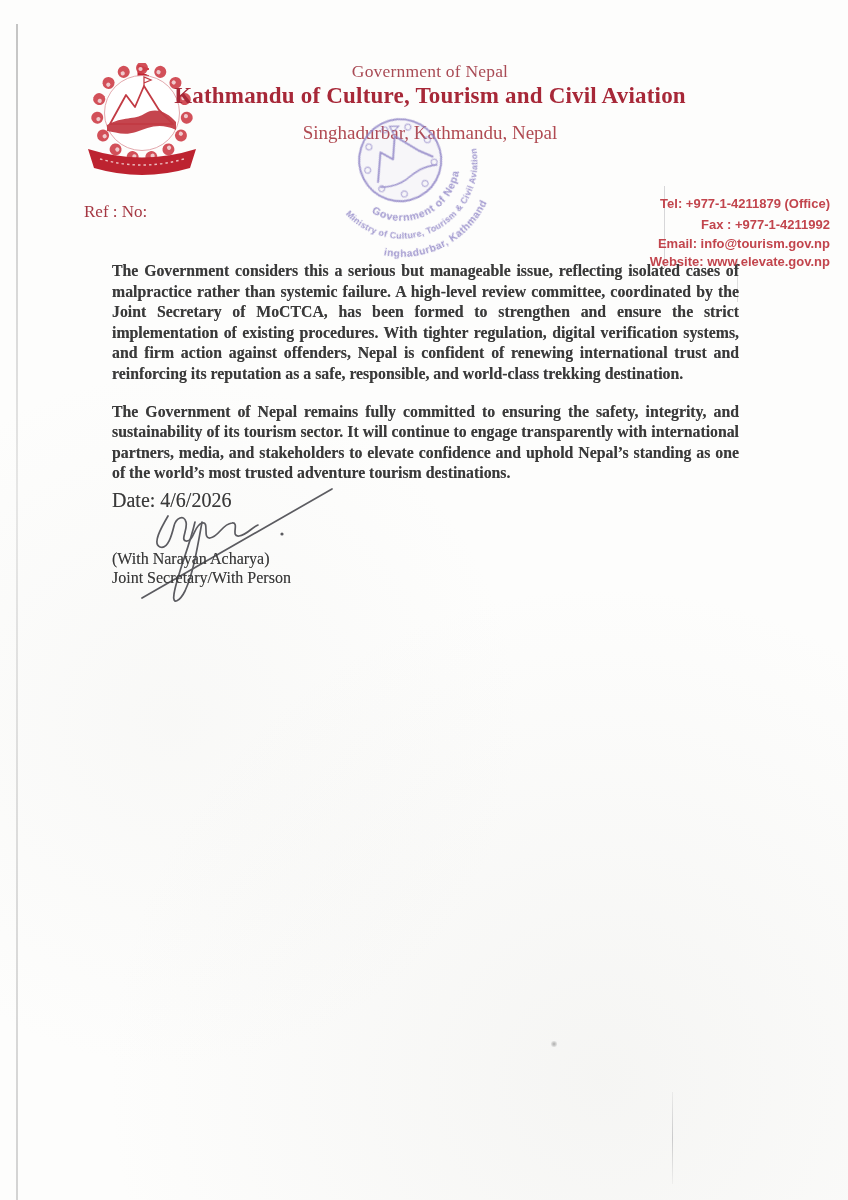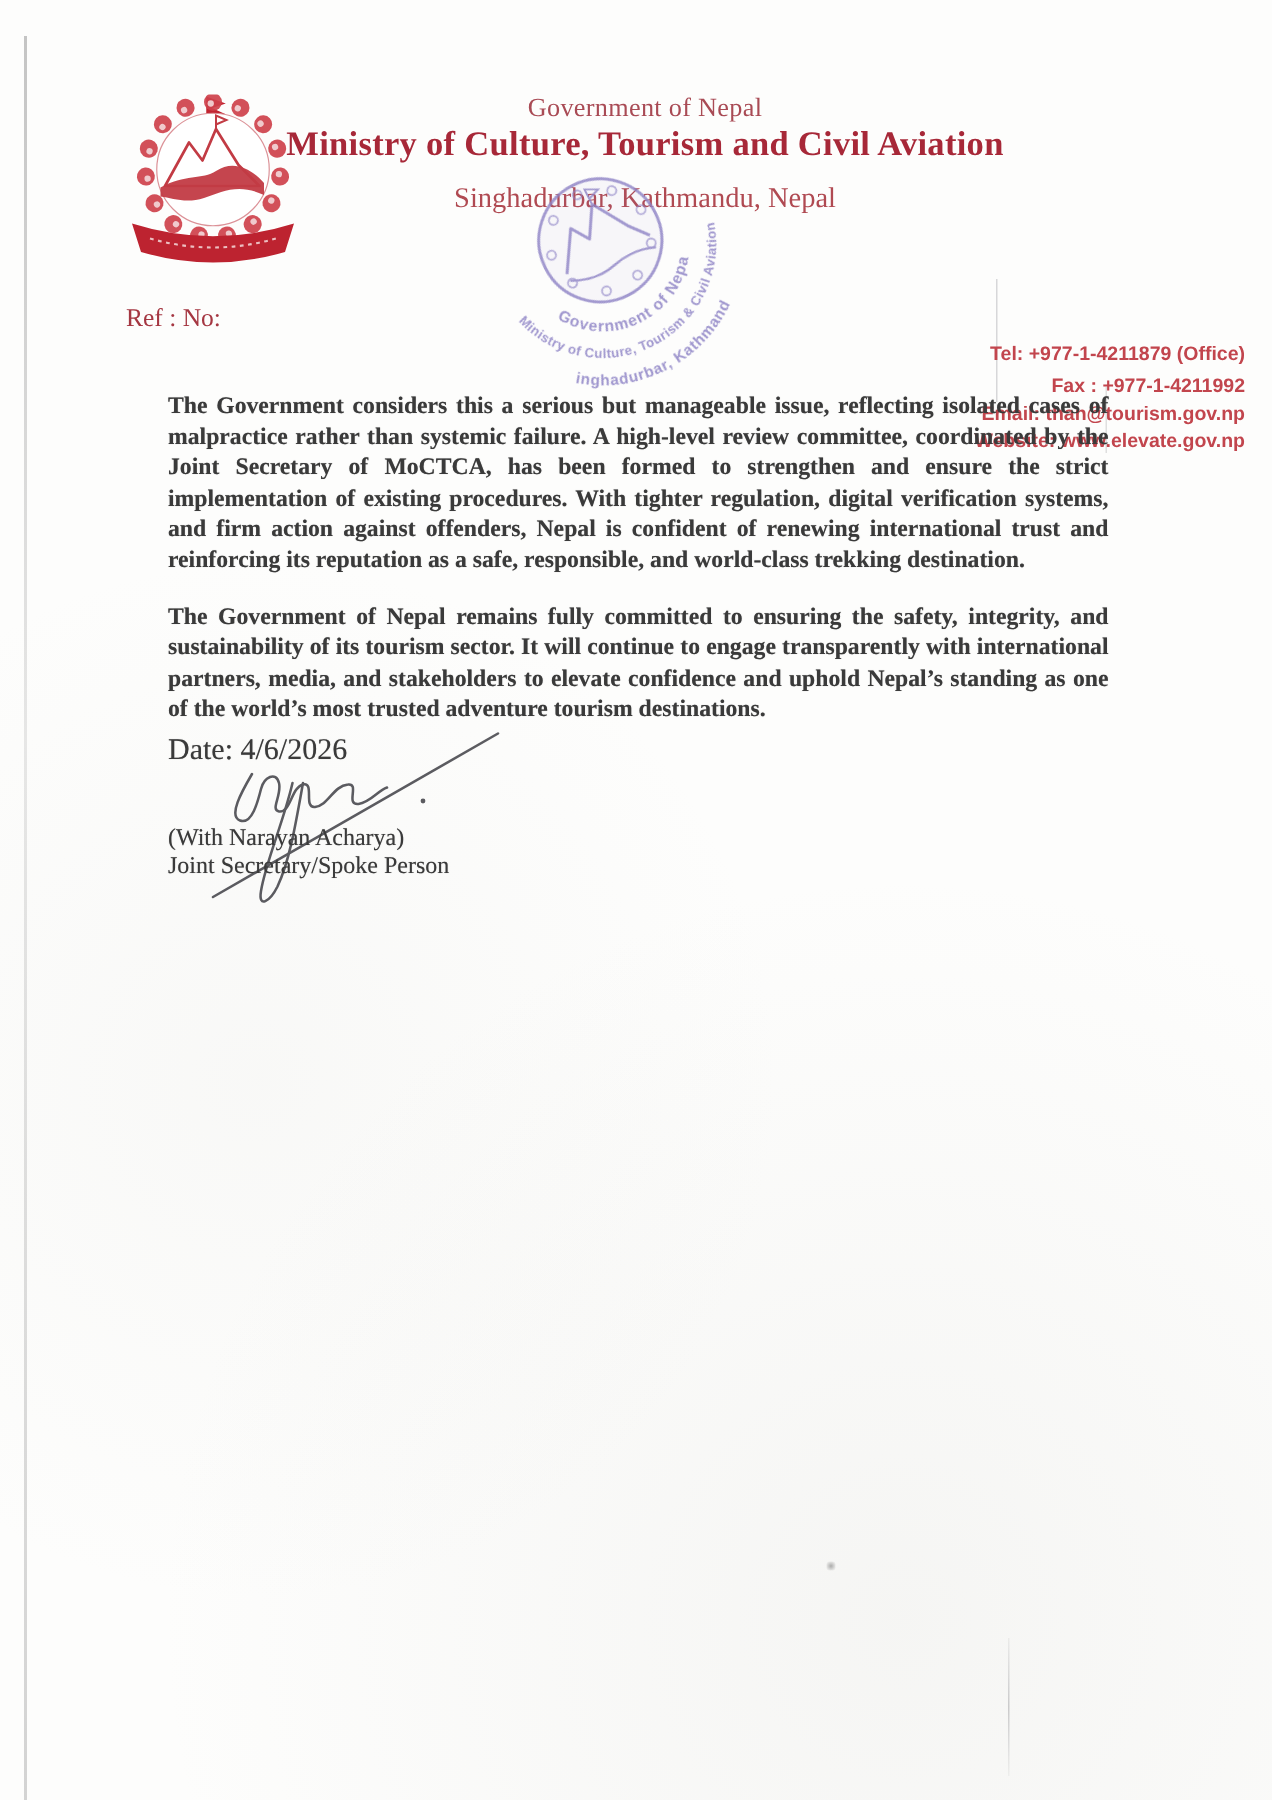--- a/index.html
+++ b/index.html
@@ -25,21 +25,21 @@
   
   .emblem-wrap{position:absolute;left:78px;top:63px;width:128px;height:118px;}
   .header-block{position:absolute;left:130px;top:61px;width:600px;text-align:center;}
   .hdr1{font-size:17.5px;color:#a94b55;letter-spacing:.2px;}
   .hdr2{font-size:23px;font-weight:bold;color:#a72838;margin-top:1px;letter-spacing:.2px;}
   .hdr3{font-size:19px;color:#b04a52;margin-top:13px;}
 
   .ref-label{position:absolute;left:84px;top:202px;font-size:17px;color:#a53742;}
 
   .contact-block{position:absolute;right:30px;top:196px;text-align:right;
-    font-family:"Liberation Sans",sans-serif;font-size:13px;font-weight:600;color:#c2454d;margin-top:32px;}
+    font-family:"Liberation Sans",sans-serif;font-size:13px;font-weight:600;color:#c2454d;}
   .contact-block div{margin-bottom:3.5px;line-height:15px;}
   .contact-block .tel{margin-bottom:6px;}
 
   
   .stamp{position:absolute;left:312px;top:103px;width:220px;height:200px;
     transform:rotate(-27deg);opacity:.82;filter:blur(.3px);}
   .stamp text{font-family:"Liberation Sans",sans-serif;fill:#8b80c4;}
 
   
   .body-block{position:absolute;left:112px;top:261px;width:627px;
@@ -98,21 +98,21 @@
 
       <path d="M29 62 C 45 53 57 57 66 51 C 78 43 90 50 98 59 L98 67 C 81 59 70 65 58 69 C 46 73 37 69 29 68 Z" fill="#c23b44" opacity="0.95"></path>
 
       <path d="M10 86 Q64 103 118 86 L112 105 Q64 119 16 105 Z" fill="#bd2330"></path>
       <path d="M22 96 Q64 108 106 96" fill="none" stroke="#f4dadb" stroke-width="1.4" stroke-dasharray="2.5 3" opacity="0.85"></path>
     </svg>
   </div>
 
   <div class="header-block">
     <div class="hdr1">Government of Nepal</div>
-    <div class="hdr2">Ministry of Culture, Tourism and Civil Aviation</div>
+    <div class="hdr2">Kathmandu of Culture, Tourism and Civil Aviation</div>
     <div class="hdr3">Singhadurbar, Kathmandu, Nepal</div>
   </div>
 
   <div class="stamp">
     <svg viewBox="0 0 220 200" width="220" height="200">
       <defs>
         <path id="sa1" d="M 62.5 88.3 A 58 58 0 0 0 157.5 88.3" fill="none"></path>
         <path id="sa2" d="M 35.2 68.2 A 76 76 0 0 0 184.8 68.2" fill="none"></path>
         <path id="sa3" d="M 49.6 127 A 94 94 0 0 0 170.4 127" fill="none"></path>
         <g id="spk">
@@ -146,36 +146,36 @@
         <textPath href="#sa3" startOffset="50%">Singhadurbar, Kathmandu</textPath>
       </text>
     </svg>
   </div>
 
   <div class="ref-label">Ref : No:</div>
 
   <div class="contact-block">
     <div class="tel">Tel: +977-1-4211879 (Office)</div>
     <div>Fax : +977-1-4211992</div>
-    <div>Email: than@tourism.gov.np</div>
+    <div>Email: info@tourism.gov.np</div>
     <div>Website: www.elevate.gov.np</div>
   </div>
 
   <div class="body-block">
     <p>The Government considers this a serious but manageable issue, reflecting isolated cases of malpractice rather than systemic failure. A high-level review committee, coordinated by the Joint Secretary of MoCTCA, has been formed to strengthen and ensure the strict implementation of existing procedures. With tighter regulation, digital verification systems, and firm action against offenders, Nepal is confident of renewing international trust and reinforcing its reputation as a safe, responsible, and world-class trekking destination.</p>
     <p>The Government of Nepal remains fully committed to ensuring the safety, integrity, and sustainability of its tourism sector. It will continue to engage transparently with international partners, media, and stakeholders to elevate confidence and uphold Nepal’s standing as one of the world’s most trusted adventure tourism destinations.</p>
   </div>
 
   <div class="date-line">Date: 4/6/2026</div>
 
   <svg class="sig-svg" viewBox="0 0 252 142">
     <g fill="none" stroke="#4a4a50" stroke-width="1.7" stroke-linecap="round" opacity="0.9">
       <path d="M36 122 L226 13"></path>
       <path d="M62 40 c -7 12 -16 28 -8 31 c 8 3 12 -13 14 -21 c 2 -8 10 -12 12 -4 c 2 8 -6 18 0 19 c 8 1 8 -16 16 -18 c 8 -2 0 16 8 15 c 9 -1 12 -14 22 -15 c 8 -1 -2 14 7 13 c 8 -1 13 -9 19 -11"></path>
       <path d="M96 46 c -5 28 -9 52 -17 69 c -5 10 -13 15 -11 3 c 3 -19 15 -46 21 -72"></path>
       <circle cx="176" cy="58" r="1.6" fill="#4a4a50" stroke="none"></circle>
     </g>
   </svg>
 
   <div class="sig-name">(With Narayan Acharya)</div>
-  <div class="sig-title">Joint Secretary/Spoke Person</div>
+  <div class="sig-title">Joint Secretary/With Person</div>
 
 </div>
 
 </body></html>

